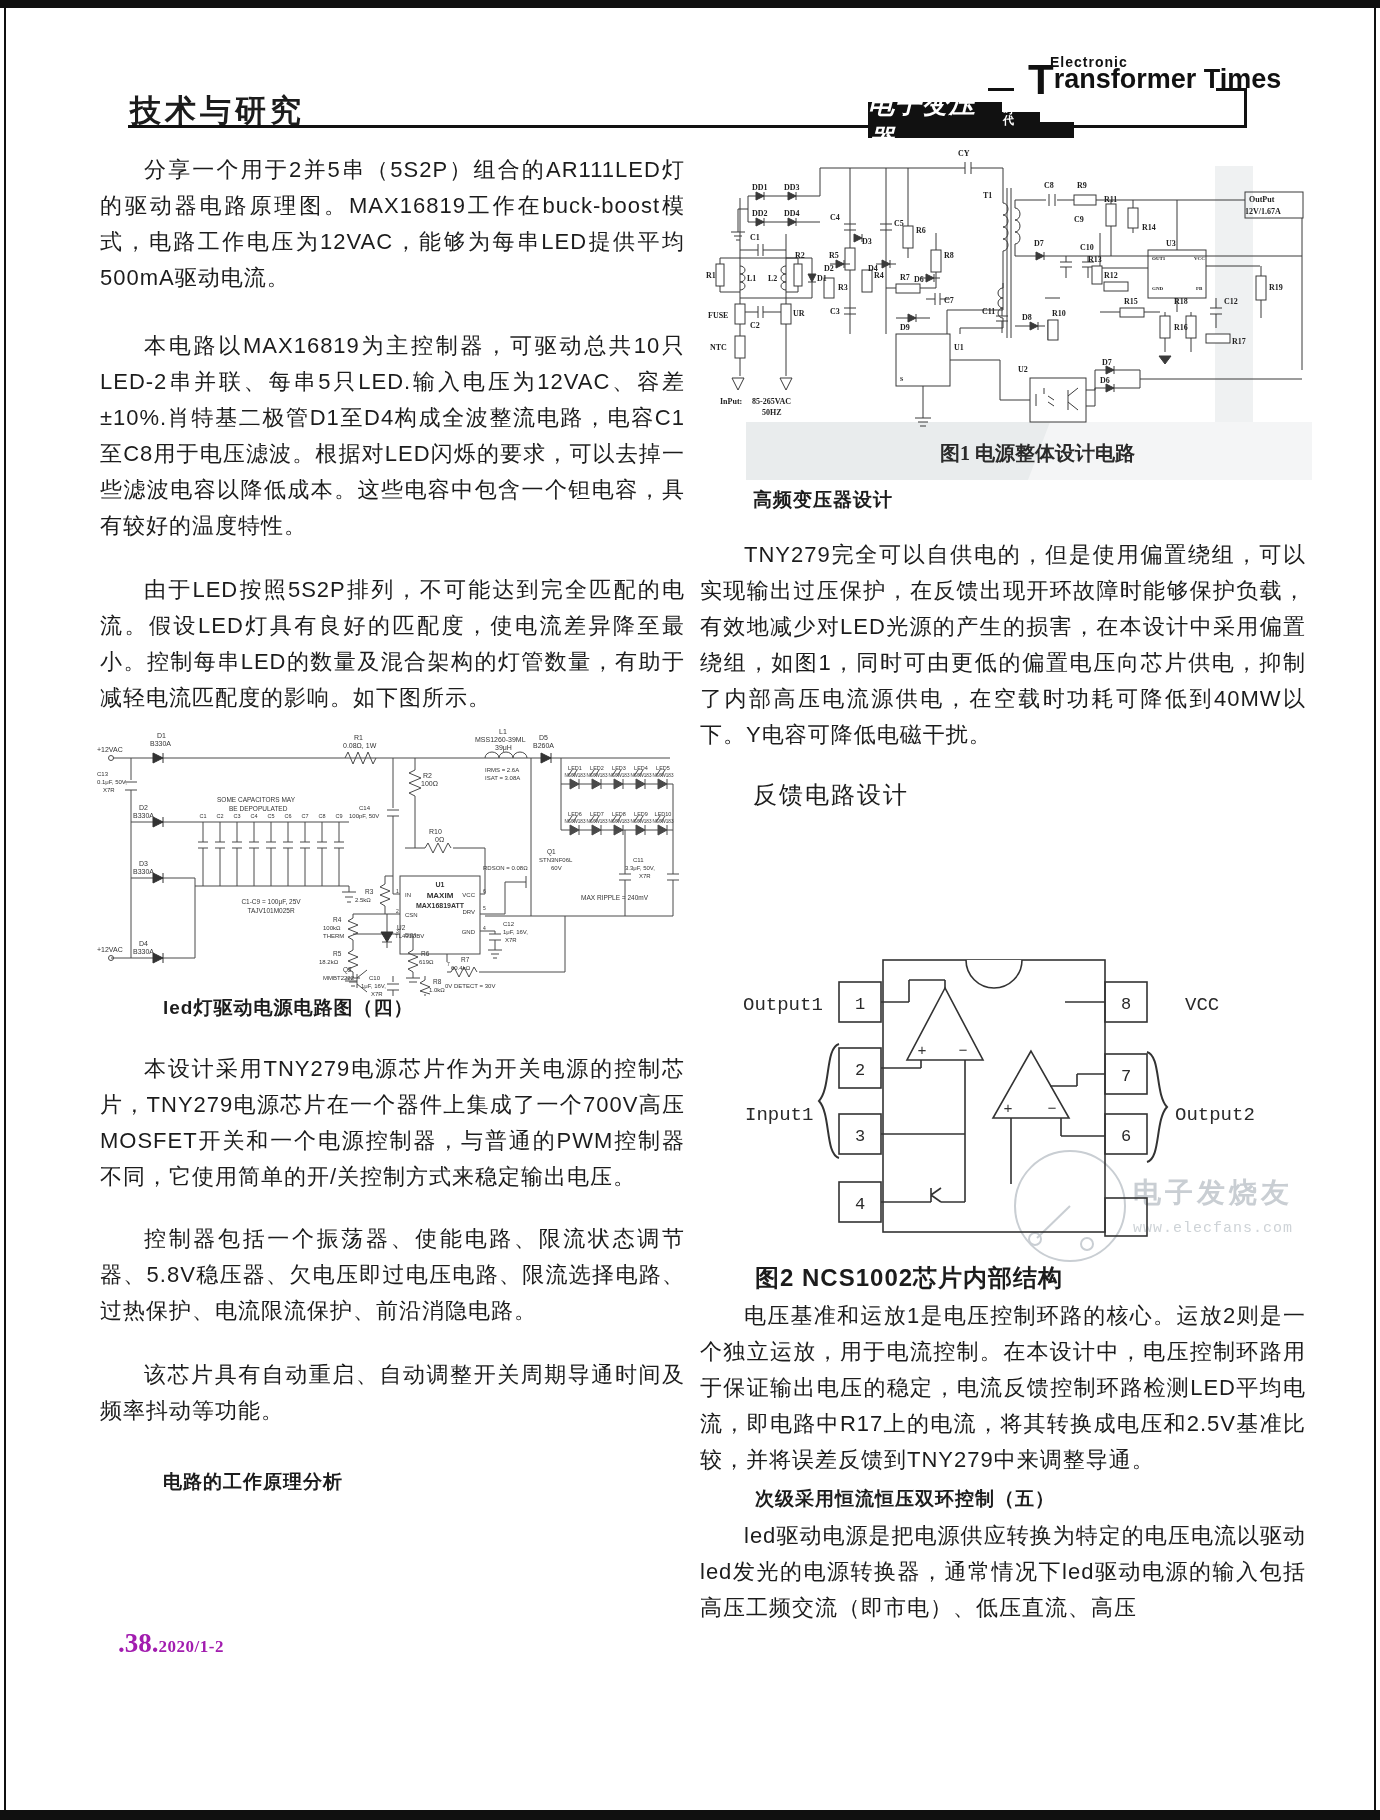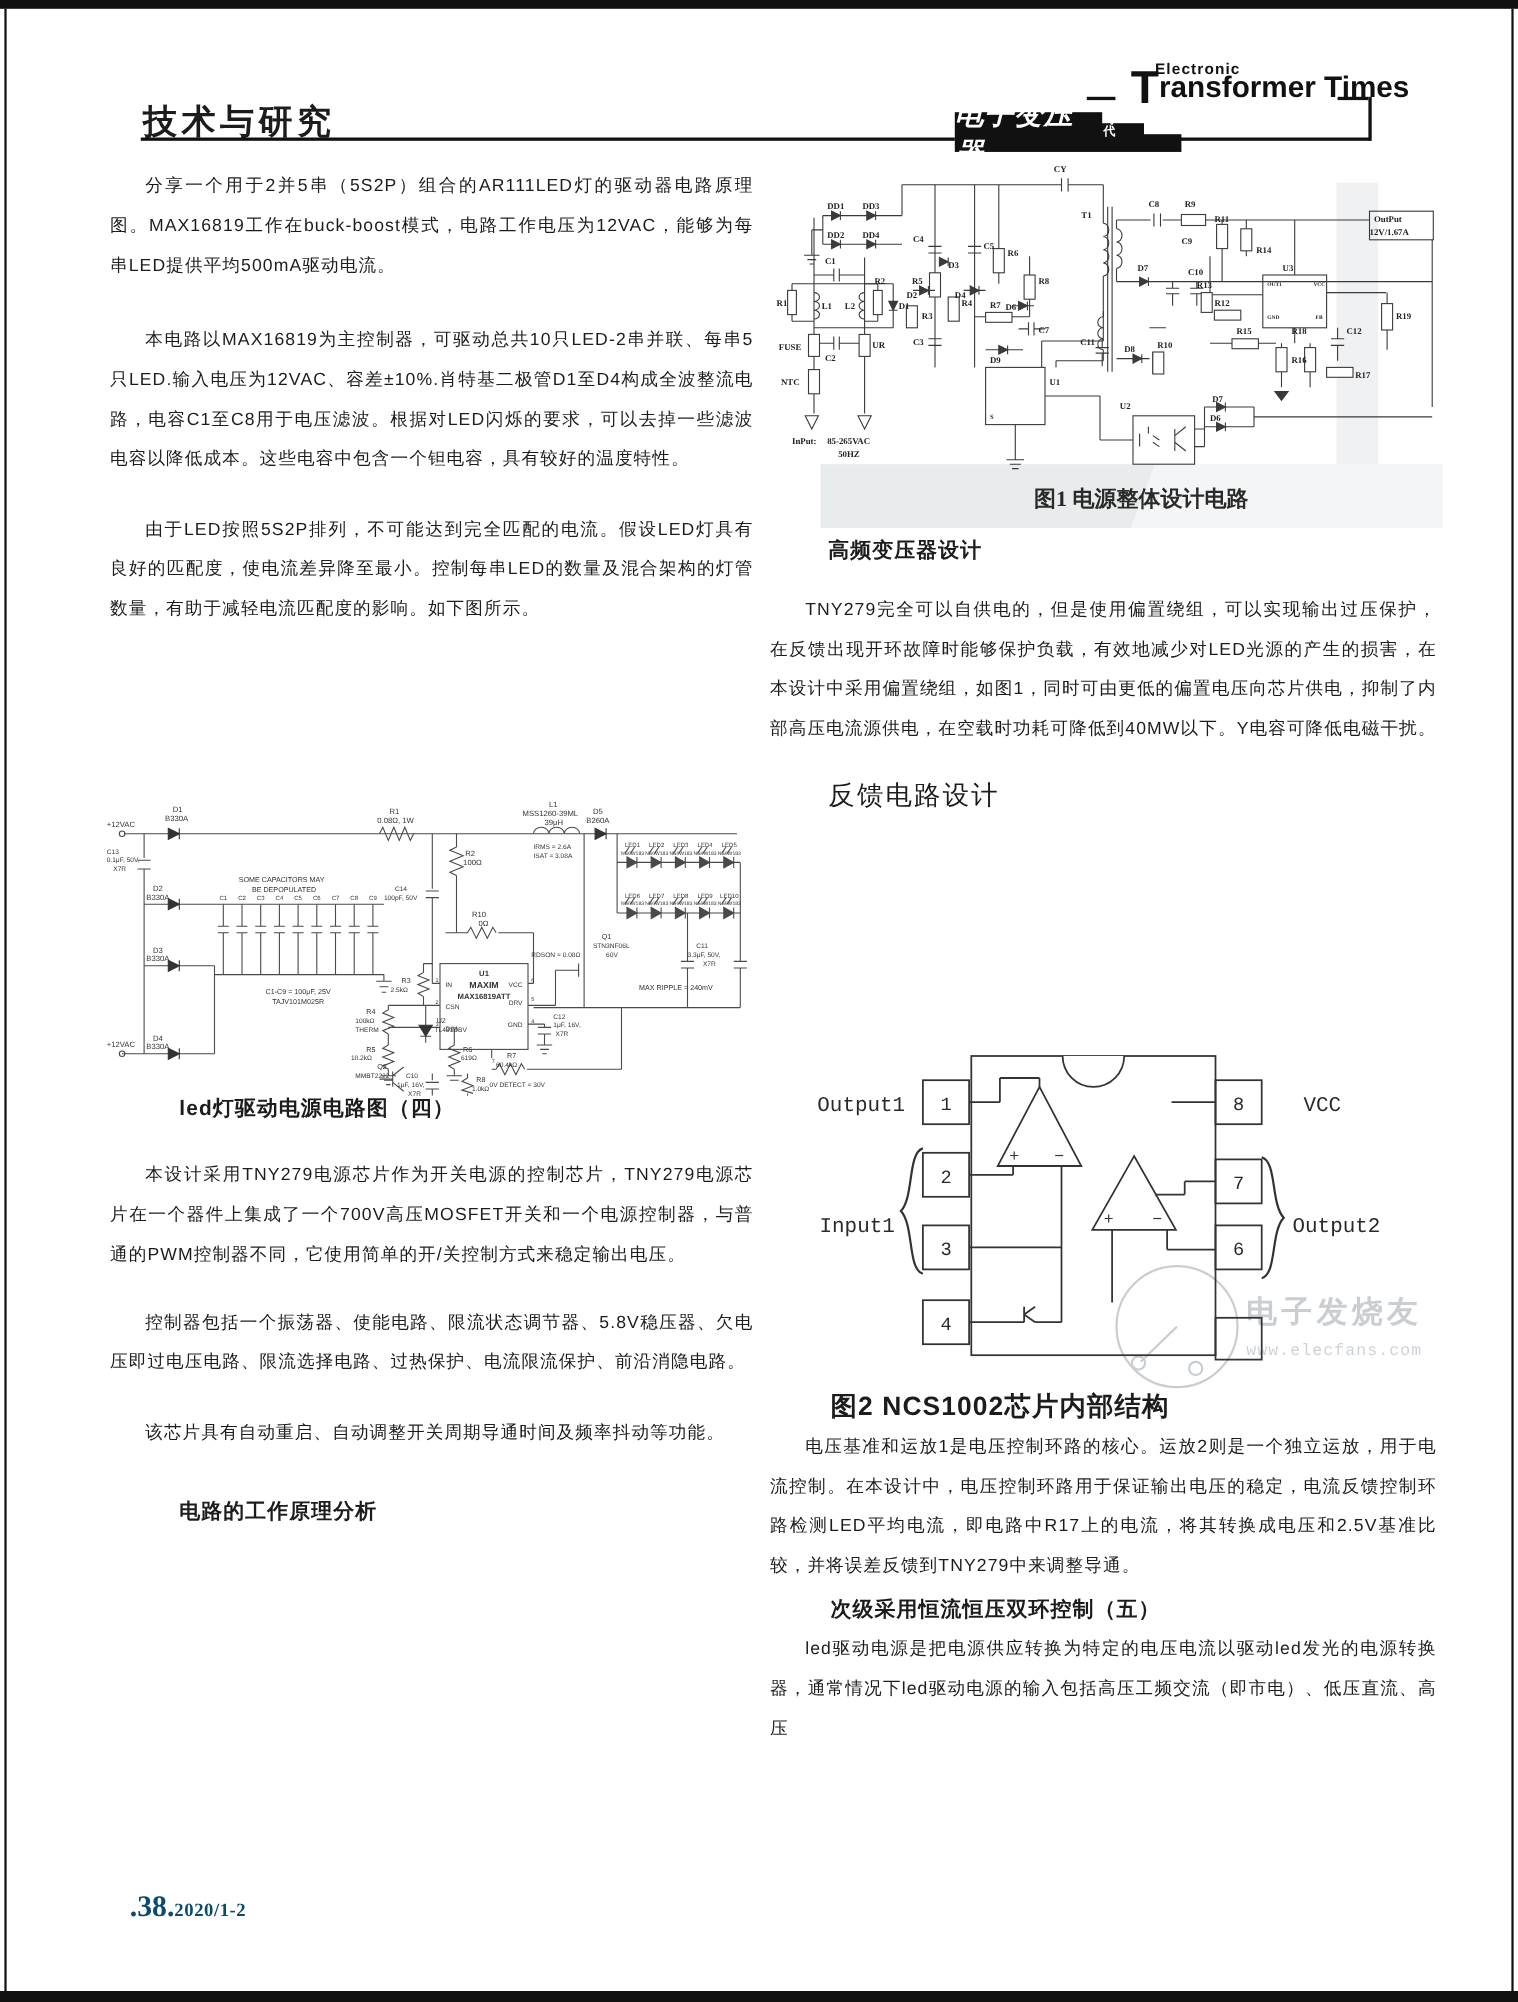--- a/index.html
+++ b/index.html
@@ -1,38 +1,38 @@
 <!DOCTYPE html>
 <html><head>
 <meta charset="utf-8">
 <style>
   html,body { margin:0; padding:0; background:#888; }
   .page { position:relative; width:1380px; height:1820px; background:#ffffff;
           font-family:"Liberation Sans", sans-serif; color:#1c1c1c; overflow:hidden; }
   .bar { position:absolute; background:#101010; }
-  .para { font-size:16px; line-height:36px; text-align:justify; text-indent:2em;
+  .para { font-size:22px; line-height:36px; text-align:justify; text-indent:2em;
           letter-spacing:1px; color:#1c1c1c; margin:0; }
   .h-bold { font-size:19px; font-weight:bold; letter-spacing:1px; margin:0; }
   .h-reg  { font-size:24px; font-weight:normal; letter-spacing:2px; margin:0; }
   .flow { position:absolute; }
   .sec-title { position:absolute; left:130px; top:90px; font-size:31px; font-weight:bold; letter-spacing:4px; }
   .rule { position:absolute; background:#111; }
   .logo-en { position:absolute; left:1028px; top:54px; white-space:nowrap; font-weight:bold; color:#111; }
   .logo-electronic { position:absolute; left:22px; top:0; font-size:14px; letter-spacing:1px; }
   .logo-main { position:absolute; left:0; top:10px; font-size:27px; }
   .logo-main .bigT { font-size:42px; line-height:28px; vertical-align:-6px; }
   .cn-box { position:absolute; left:868px; top:102px; width:134px; height:39px; background:#111;
             display:flex; align-items:center; justify-content:center; }
   .cn-box .cn-main { color:#fff; font-size:26px; font-weight:bold; letter-spacing:1px; font-style:italic; }
   .cn-small { position:absolute; left:1003px; top:104px; width:13px; color:#fff; font-size:11px;
               line-height:11px; font-weight:bold; z-index:3; }
   .step { position:absolute; background:#111; }
   figure { margin:0; position:absolute; }
   .caption-strip { fill:#e9eced; }
-  .footer { position:absolute; left:118px; top:1718px; font-family:"Liberation Serif", serif; font-weight:bold; color:#0c4a6e; }
+  .footer { position:absolute; left:118px; top:1628px; font-family:"Liberation Serif", serif; font-weight:bold; color:#a21caf; }
   .footer .big { font-size:27px; }
   .footer .small { font-size:17px; letter-spacing:0.5px; }
   svg text { font-family:"Liberation Sans", sans-serif; }
   svg.serif-labels text { font-family:"Liberation Serif", serif; font-weight:bold; }
   svg.mono-labels text { font-family:"Liberation Mono", monospace; }
 </style>
 </head>
 <body>
 
 <div class="page">

